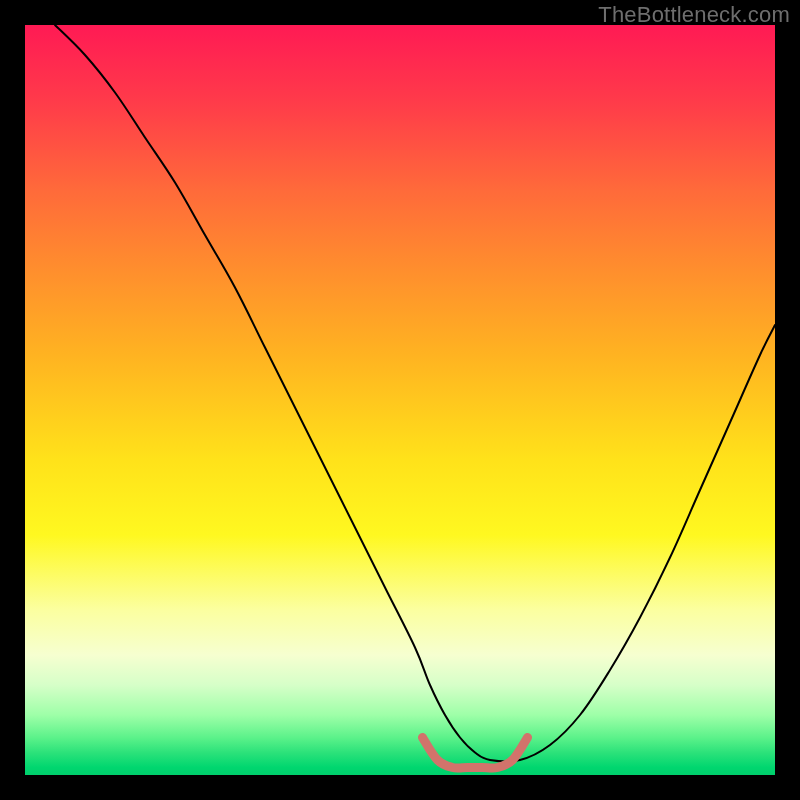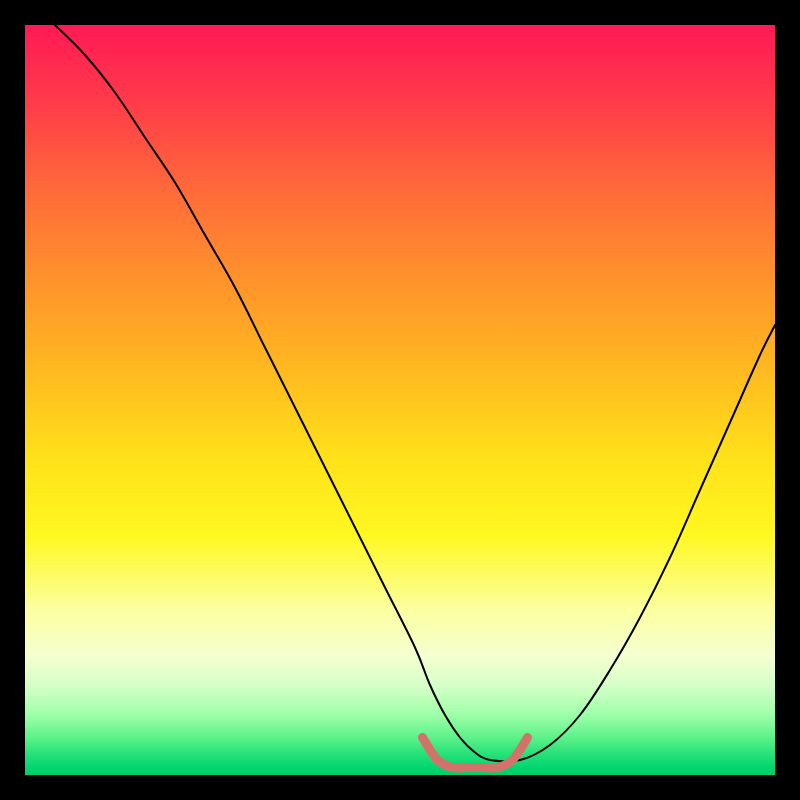--- a/index.html
+++ b/index.html
@@ -64,13 +64,14 @@
 <div class="frame">
 
   <div class="plot-area">
     <div class="gradient-bg"></div>
     <svg id="chart-svg" width="750" height="750" viewBox="0 0 750 750" style="position:absolute;inset:0;">
     <path d="M 30 0 C 35.4 5.3999999999999995, 49.2 17.85, 60 30 C 70.8 42.15, 79.2 52.65, 90 67.5 C 100.8 82.35, 109.2 96.3, 120 112.5 C 130.8 128.7, 139.2 139.95, 150 157.5 C 160.8 175.05, 169.2 191.1, 180 210 C 190.8 228.9, 199.20000000000002 242.25, 210.00000000000003 262.5 C 220.80000000000004 282.75, 229.20000000000002 300.90000000000003, 240 322.50000000000006 C 250.79999999999998 344.1000000000001, 259.2 360.90000000000003, 270 382.5 C 280.8 404.09999999999997, 289.2 420.9, 300 442.5 C 310.8 464.1, 319.2 480.9, 330 502.5 C 340.8 524.1, 349.2 540.9, 360 562.5 C 370.8 584.1, 381.9 604.95, 390 622.5 C 398.1 640.05, 399.59999999999997 647.85, 405 660 C 410.40000000000003 672.15, 414.6000000000001 680.55, 420.00000000000006 690 C 425.40000000000003 699.45, 429.59999999999997 705.75, 434.99999999999994 712.5 C 440.3999999999999 719.25, 444.59999999999997 723.45, 450 727.5 C 455.40000000000003 731.55, 456.9 733.65, 465 735 C 473.1 736.35, 484.2 737.7, 495 735 C 505.8 732.3, 514.2 728.1, 525 720 C 535.8 711.9, 544.2 703.5, 555 690 C 565.8 676.5, 574.2 662.55, 585 645 C 595.8 627.45, 604.2 612.75, 615 592.5 C 625.8 572.25, 634.2 555.45, 645 532.5 C 655.8 509.55, 664.2 489.3, 675 465 C 685.8 440.7, 694.2 421.8, 705 397.5 C 715.8 373.2, 726.9 347.54999999999995, 735 329.99999999999994 C 743.1 312.44999999999993, 747.3 305.4, 750 300" fill="none" stroke="#000000" stroke-width="2" stroke-linecap="round" stroke-linejoin="round"></path>
         <path d="M 397.5 712.5 C 400.2 716.55, 407.1000000000001 729.6, 412.50000000000006 735 C 417.90000000000003 740.4, 422.09999999999997 741.15, 427.49999999999994 742.5 C 432.8999999999999 743.85, 437.09999999999997 742.5, 442.5 742.5 C 447.90000000000003 742.5, 452.1 742.5, 457.5 742.5 C 462.9 742.5, 467.1 743.85, 472.5 742.5 C 477.9 741.15, 482.09999999999997 740.4, 487.5 735 C 492.90000000000003 729.6, 499.80000000000007 716.55, 502.50000000000006 712.5" fill="none" stroke="#d2736b" stroke-width="9" stroke-linecap="round" stroke-linejoin="round"></path>
       </svg>
   </div>
 
+  <div class="watermark">TheBottleneck.com</div>
 </div>
 
 </body></html>

